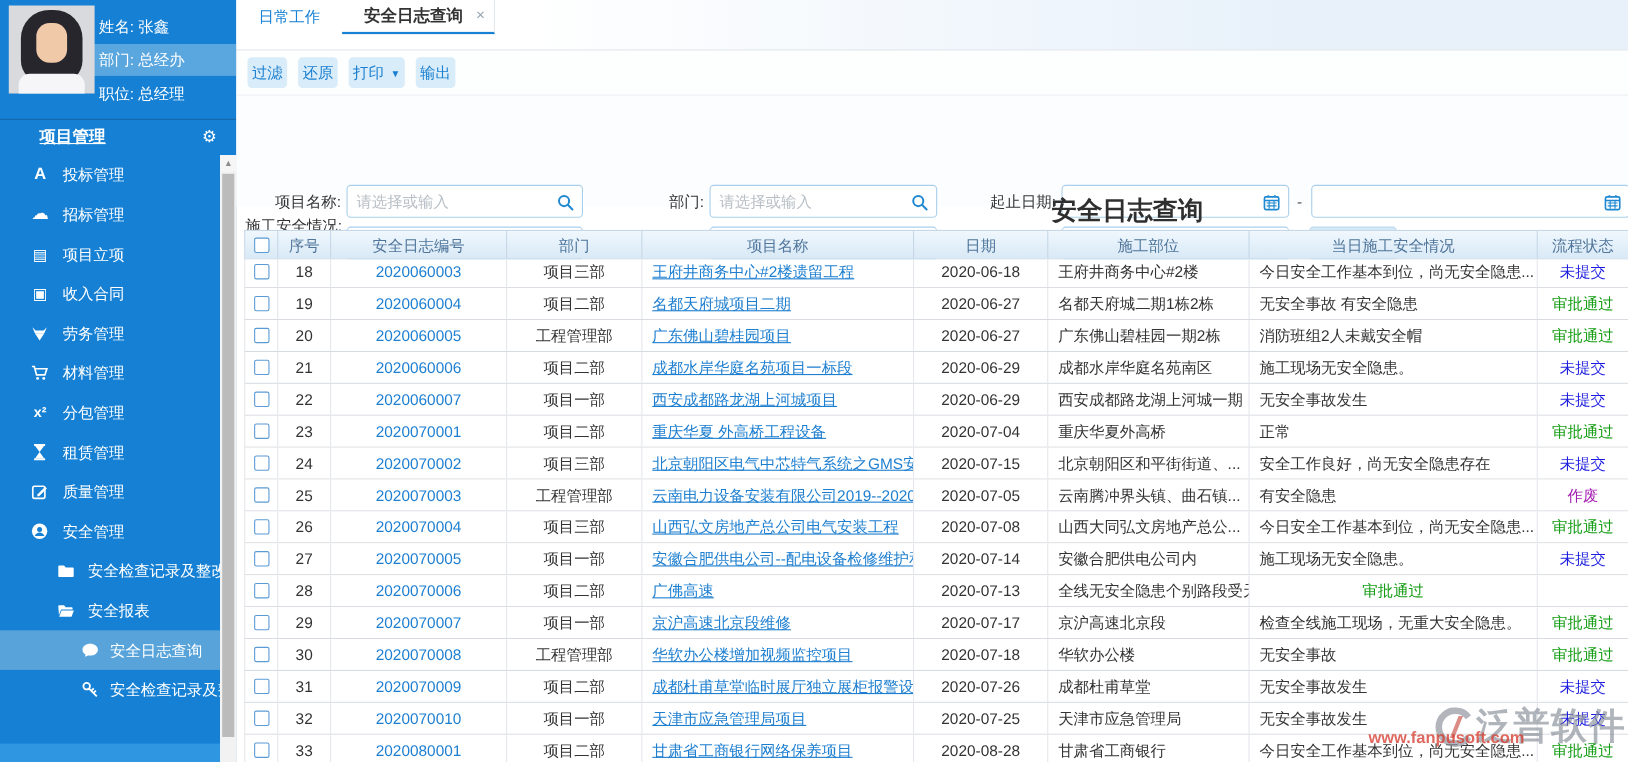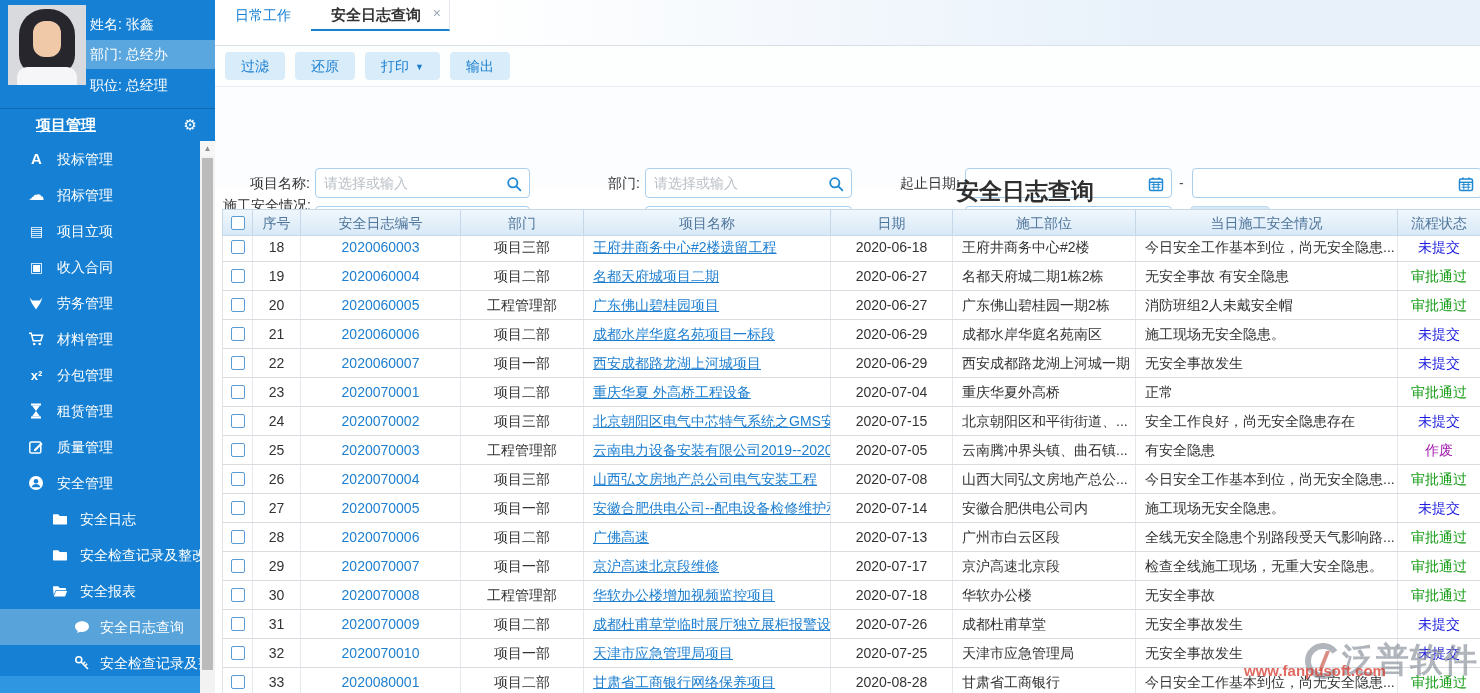--- a/index.html
+++ b/index.html
@@ -36,21 +36,21 @@
 
   
   .main { position:absolute; left:215px; top:0; width:1265px; height:693px; background:#fff; }
 
   .tabbar { position:relative; height:46px; background:linear-gradient(to right,#ffffff 20%,#e8f1fa 75%); border-bottom:1px solid #d9e0e8; }
   .tab { position:relative; display:inline-block; height:31px; line-height:30px; padding:0 20px; color:#1681d4; font-size:14px; cursor:pointer; vertical-align:top; }
   .tab.active { background:#fff; color:#333; font-weight:bold; font-size:15px; border-bottom:2px solid #1681d4; padding-right:28px; border-right:1px solid #e4e9ef; }
   .tab .close { position:absolute; right:8px; top:-2px; font-weight:normal; font-size:14px; color:#9aa7b5; }
 
   .toolbar { position:relative; height:41px; background:#fdfefe; border-bottom:1px solid #e7edf3; padding:6px 0 0 10px; }
-  .tbtn { display:inline-block; height:28px; line-height:28px; padding:0 16px; margin-right:10px; background:#d9ecf9; color:#1a7fd0; border:none; border-radius:4px; font-size:14px; cursor:pointer; font-family:inherit; }
+  .tbtn { display:inline-block; height:28px; line-height:28px; padding:0 4px; margin-right:10px; background:#d9ecf9; color:#1a7fd0; border:none; border-radius:4px; font-size:14px; cursor:pointer; font-family:inherit; }
   .tbtn .caret { font-size:9px; margin-left:6px; vertical-align:1px; }
 
   .filters { position:relative; height:100px; background:#fbfdff; }
   .flabel { position:absolute; height:30px; line-height:30px; text-align:right; color:#333; }
   .finput { position:absolute; height:30px; border:1px solid #a9cfec; border-radius:4px; background:#fff; }
   .finput input { position:absolute; left:8px; top:0; width:calc(100% - 34px); height:28px; border:none; outline:none; font-size:14px; color:#333; background:transparent; font-family:inherit; }
   .finput input::placeholder { color:#b8bfc6; }
   .finput .ric { position:absolute; right:7px; top:7px; width:16px; height:16px; cursor:pointer; }
   .fsep { position:absolute; color:#555; height:30px; line-height:30px; }
   .fselect { position:absolute; height:30px; border:1px solid #a9cfec; border-radius:4px; background:#fff; line-height:28px; padding-left:10px; cursor:pointer; }
@@ -170,28 +170,20 @@
             </svg>
           </span>
           <span class="side-label">安全管理</span>
         </div>
         <div class="side-item lvl2">
           <span class="icon">
             <svg viewBox="0 0 16 16" width="16" height="16">
               <path d="M1 4.2c0-.6.4-1 1-1h4.2L7.8 5H14c.6 0 1 .4 1 1v6.6c0 .6-.4 1-1 1H2c-.6 0-1-.4-1-1z" fill="#fff"></path>
             </svg>
           </span>
-          <span class="side-label">安全日志</span>
-        </div>
-        <div class="side-item lvl2">
-          <span class="icon">
-            <svg viewBox="0 0 16 16" width="16" height="16">
-              <path d="M1 4.2c0-.6.4-1 1-1h4.2L7.8 5H14c.6 0 1 .4 1 1v6.6c0 .6-.4 1-1 1H2c-.6 0-1-.4-1-1z" fill="#fff"></path>
-            </svg>
-          </span>
           <span class="side-label">安全检查记录及整改</span>
         </div>
         <div class="side-item lvl2">
           <span class="icon">
             <svg viewBox="0 0 16 16" width="16" height="16">
               <path d="M1 4.2c0-.6.4-1 1-1h4.2L7.8 5H13c.6 0 1 .4 1 1v1.2H3.6L1.6 12z" fill="#fff"></path>
               <path d="M4 8h11.2l-2.2 5.6H1.8z" fill="#fff"></path>
             </svg>
           </span>
           <span class="side-label">安全报表</span>
@@ -425,21 +417,20 @@
             <div class="cell lft">施工现场无安全隐患。</div>
             <div class="cell ctr"><span style="color:#1c1ce0">未提交</span></div>
           </div>
           <div class="trow">
             <div class="cell ctr"><span class="cbx"></span></div>
             <div class="cell ctr">28</div>
             <div class="cell ctr"><a>2020070006</a></div>
             <div class="cell ctr">项目二部</div>
             <div class="cell lft"><a class="proj">广佛高速</a></div>
             <div class="cell ctr">2020-07-13</div>
-            <div class="cell lft">广州市白云区段</div>
             <div class="cell lft">全线无安全隐患个别路段受天气影响路...</div>
             <div class="cell ctr"><span style="color:#149c14">审批通过</span></div>
           </div>
           <div class="trow">
             <div class="cell ctr"><span class="cbx"></span></div>
             <div class="cell ctr">29</div>
             <div class="cell ctr"><a>2020070007</a></div>
             <div class="cell ctr">项目一部</div>
             <div class="cell lft"><a class="proj">京沪高速北京段维修</a></div>
             <div class="cell ctr">2020-07-17</div>

